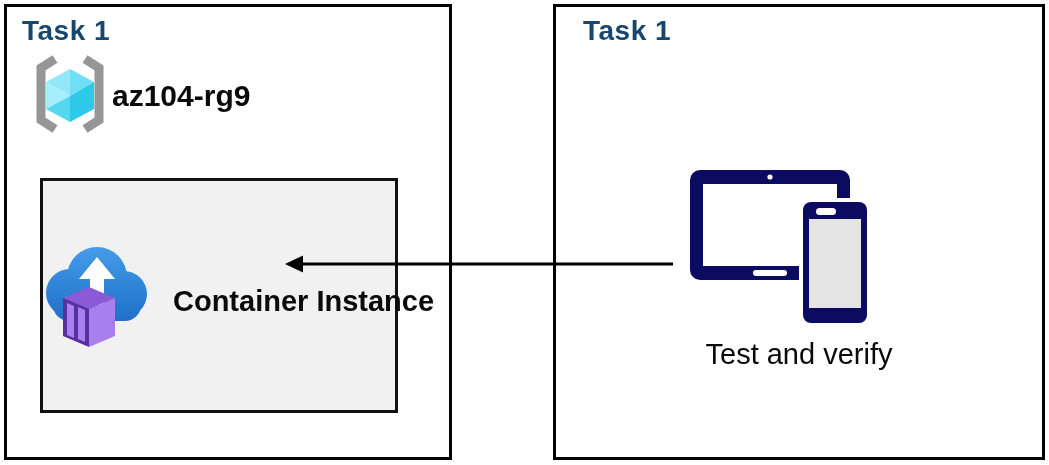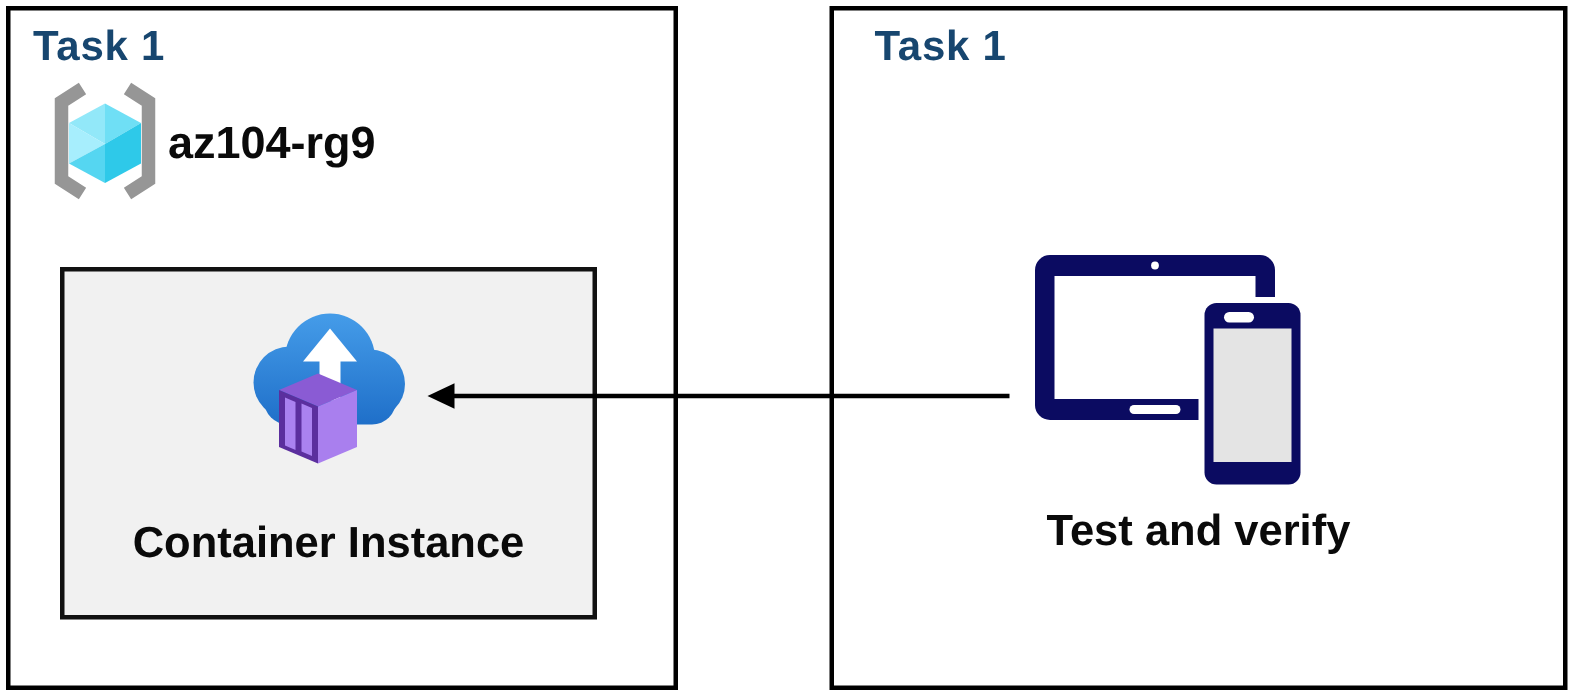--- a/index.html
+++ b/index.html
@@ -18,27 +18,27 @@
   }
   #panel-task1 .task-title { left:15px; top:8px; }
   #panel-task2 .task-title { left:27px; top:8px; }
   .rg-row {
     position:absolute; left:21px; top:47px; display:flex; align-items:center; height:84px;
   }
   .rg-name { font-size:30px; font-weight:bold; color:#0a0a0a; }
   .container-box {
     position:absolute; left:33px; top:171px; width:358px; height:235px;
     background:#F1F1F1; border:3px solid #111111;
-    display:flex; flex-direction:column; align-items:center; padding-top:24px; gap:24px;
+    display:flex; flex-direction:row; align-items:center; padding-top:11px; gap:24px;
   }
   .container-label { font-size:29px; font-weight:bold; color:#0a0a0a; white-space:nowrap; }
   .devices-wrap { position:absolute; left:127px; top:155px; width:190px; height:170px; }
   .devices-label {
     position:absolute; left:0; top:331px; width:100%; text-align:center;
-    font-size:29px; font-weight:bold; color:#0a0a0a;
+    font-size:29px; font-weight:normal; color:#0a0a0a;
   }
   #arrow-overlay {
     position:absolute; left:0; top:0; width:1049px; height:465px;
     z-index:5; pointer-events:none;
   }
 </style>
 </head>
 <body>
 
 <div id="canvas">

